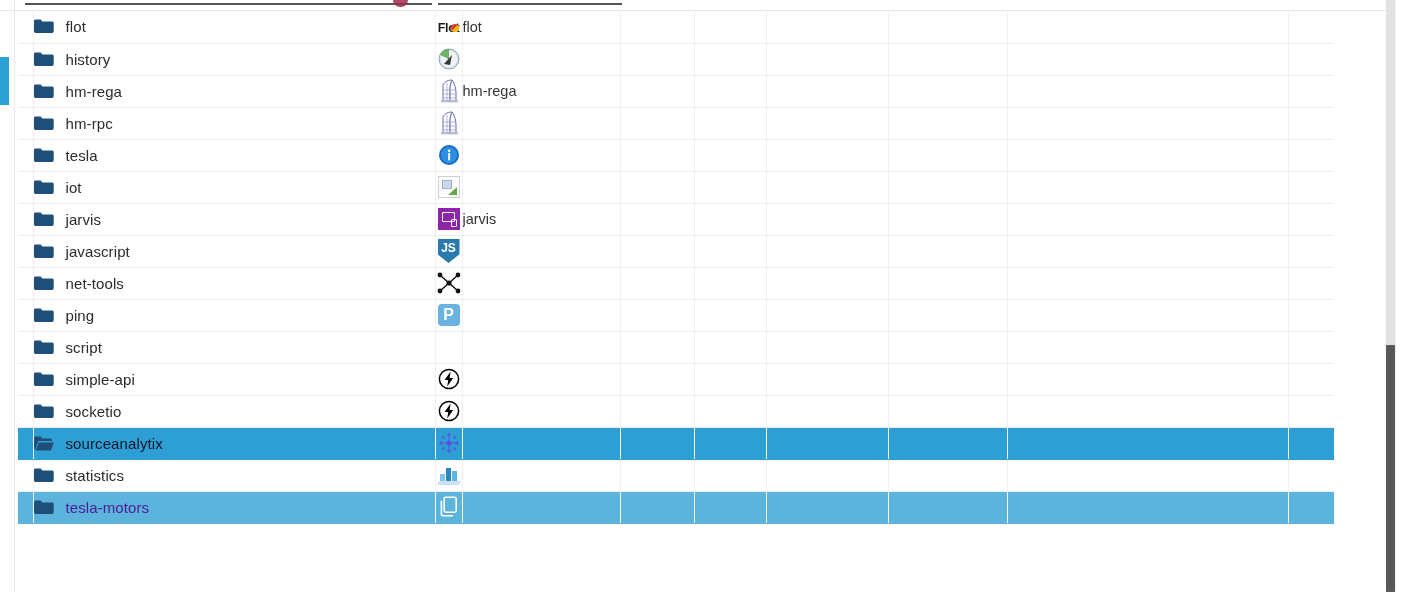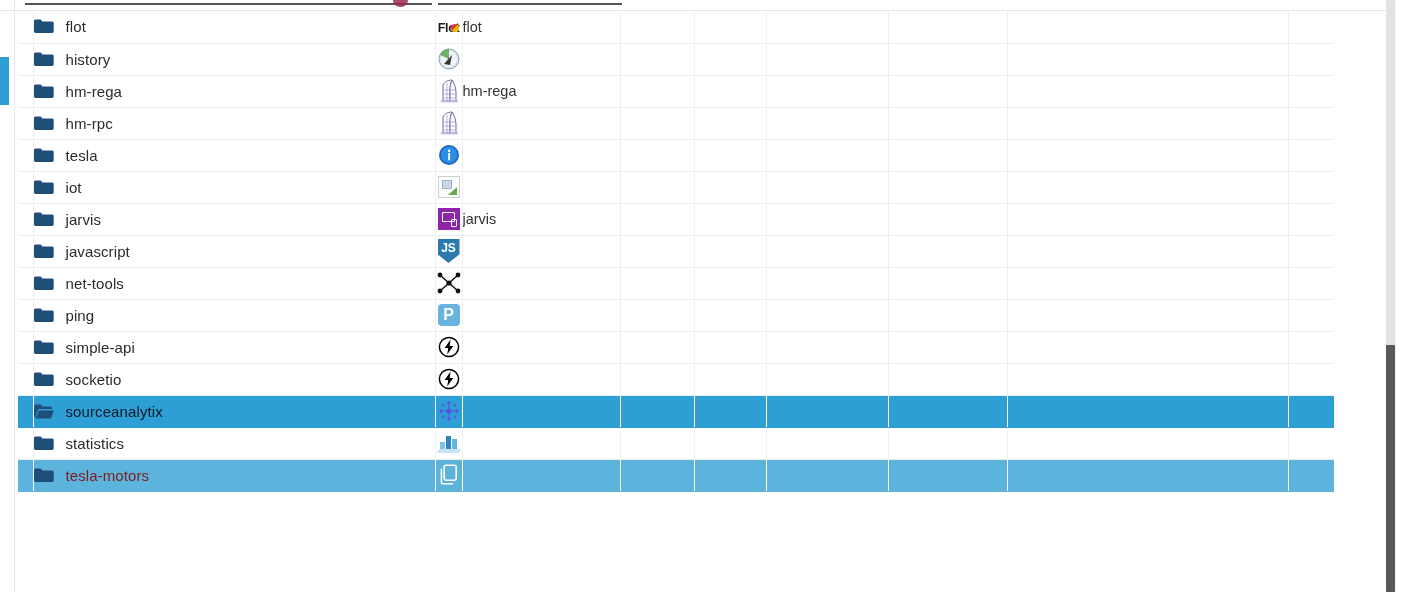--- a/index.html
+++ b/index.html
@@ -113,21 +113,21 @@
     letter-spacing: .1px;
   }
 
   
   .folder-ico { width: 20px; height: 15px; flex: none; display: block; }
 
   
   tr.row-selected td { background: #2e9fd4; border-bottom-color: #2e9fd4; border-right-color: rgba(255,255,255,.15); }
   tr.row-selected .node-name { color: #0f172a; }
   tr.row-hover td { background: #5cb3dc; border-bottom-color: #5cb3dc; border-right-color: rgba(255,255,255,.15); }
-  tr.row-hover .node-name { color: #7f1d1d; }
+  tr.row-hover .node-name { color: #4c1d95; }
   tr.row-selected td.c-gutter, tr.row-hover td.c-gutter { border-right-color: rgba(255,255,255,.25); }
 
   
   .trash-ico { width: 14px; height: 16px; display: inline-block; vertical-align: middle; }
   tr.row-selected .trash-ico path, tr.row-hover .trash-ico path { fill: #ffffff; }
 
   
   .tico { display: inline-block; vertical-align: middle; line-height: 0; }
 
   .ico-flot {
@@ -481,20 +481,42 @@
             <td class="c-gutter"></td>
             <td class="c-name">
               <div class="name-cell-inner">
                 <svg class="folder-ico" viewBox="0 0 20 15">
                   <path d="M0 2.2C0 1.3.7.6 1.6.6h5.1l1.6 1.9h9.8c.9 0 1.6.7 1.6 1.6v8.2c0 .9-.7 1.6-1.6 1.6H1.6C.7 13.9 0 13.2 0 12.3z" fill="#1f4e79"></path>
                 </svg>
                 <span class="node-name">ping</span>
               </div>
             </td>
             <td class="c-icon"><span class="ico-ping">P</span></td>
+            <td class="c-label"></td>
+            <td class="c-a"></td>
+            <td class="c-b"></td>
+            <td class="c-c"></td>
+            <td class="c-d"></td>
+            <td class="c-e"></td>
+            <td class="c-trash"><svg class="trash-ico" viewBox="0 0 14 16">
+                <path d="M5 0h4c.5 0 .9.4.9.9V1.6H13c.4 0 .7.3.7.7s-.3.7-.7.7H.9c-.4 0-.7-.3-.7-.7s.3-.7.7-.7H4V.9C4 .4 4.4 0 5 0z" fill="#a7a7a7"></path>
+                <path d="M2.1 4.3h9.8l-.7 10.4c0 .7-.6 1.3-1.3 1.3H4.1c-.7 0-1.3-.6-1.3-1.3z" fill="#a7a7a7"></path>
+              </svg></td>
+          </tr>
+          <tr>
+            <td class="c-gutter"></td>
+            <td class="c-name">
+              <div class="name-cell-inner">
+                <svg class="folder-ico" viewBox="0 0 20 15">
+                  <path d="M0 2.2C0 1.3.7.6 1.6.6h5.1l1.6 1.9h9.8c.9 0 1.6.7 1.6 1.6v8.2c0 .9-.7 1.6-1.6 1.6H1.6C.7 13.9 0 13.2 0 12.3z" fill="#1f4e79"></path>
+                </svg>
+                <span class="node-name">script</span>
+              </div>
+            </td>
+            <td class="c-icon"></td>
             <td class="c-label"></td>
             <td class="c-a"></td>
             <td class="c-b"></td>
             <td class="c-c"></td>
             <td class="c-d"></td>
             <td class="c-e"></td>
             <td class="c-trash"><svg class="trash-ico" viewBox="0 0 14 16">
                 <path d="M5 0h4c.5 0 .9.4.9.9V1.6H13c.4 0 .7.3.7.7s-.3.7-.7.7H.9c-.4 0-.7-.3-.7-.7s.3-.7.7-.7H4V.9C4 .4 4.4 0 5 0z" fill="#a7a7a7"></path>
                 <path d="M2.1 4.3h9.8l-.7 10.4c0 .7-.6 1.3-1.3 1.3H4.1c-.7 0-1.3-.6-1.3-1.3z" fill="#a7a7a7"></path>
               </svg></td>

